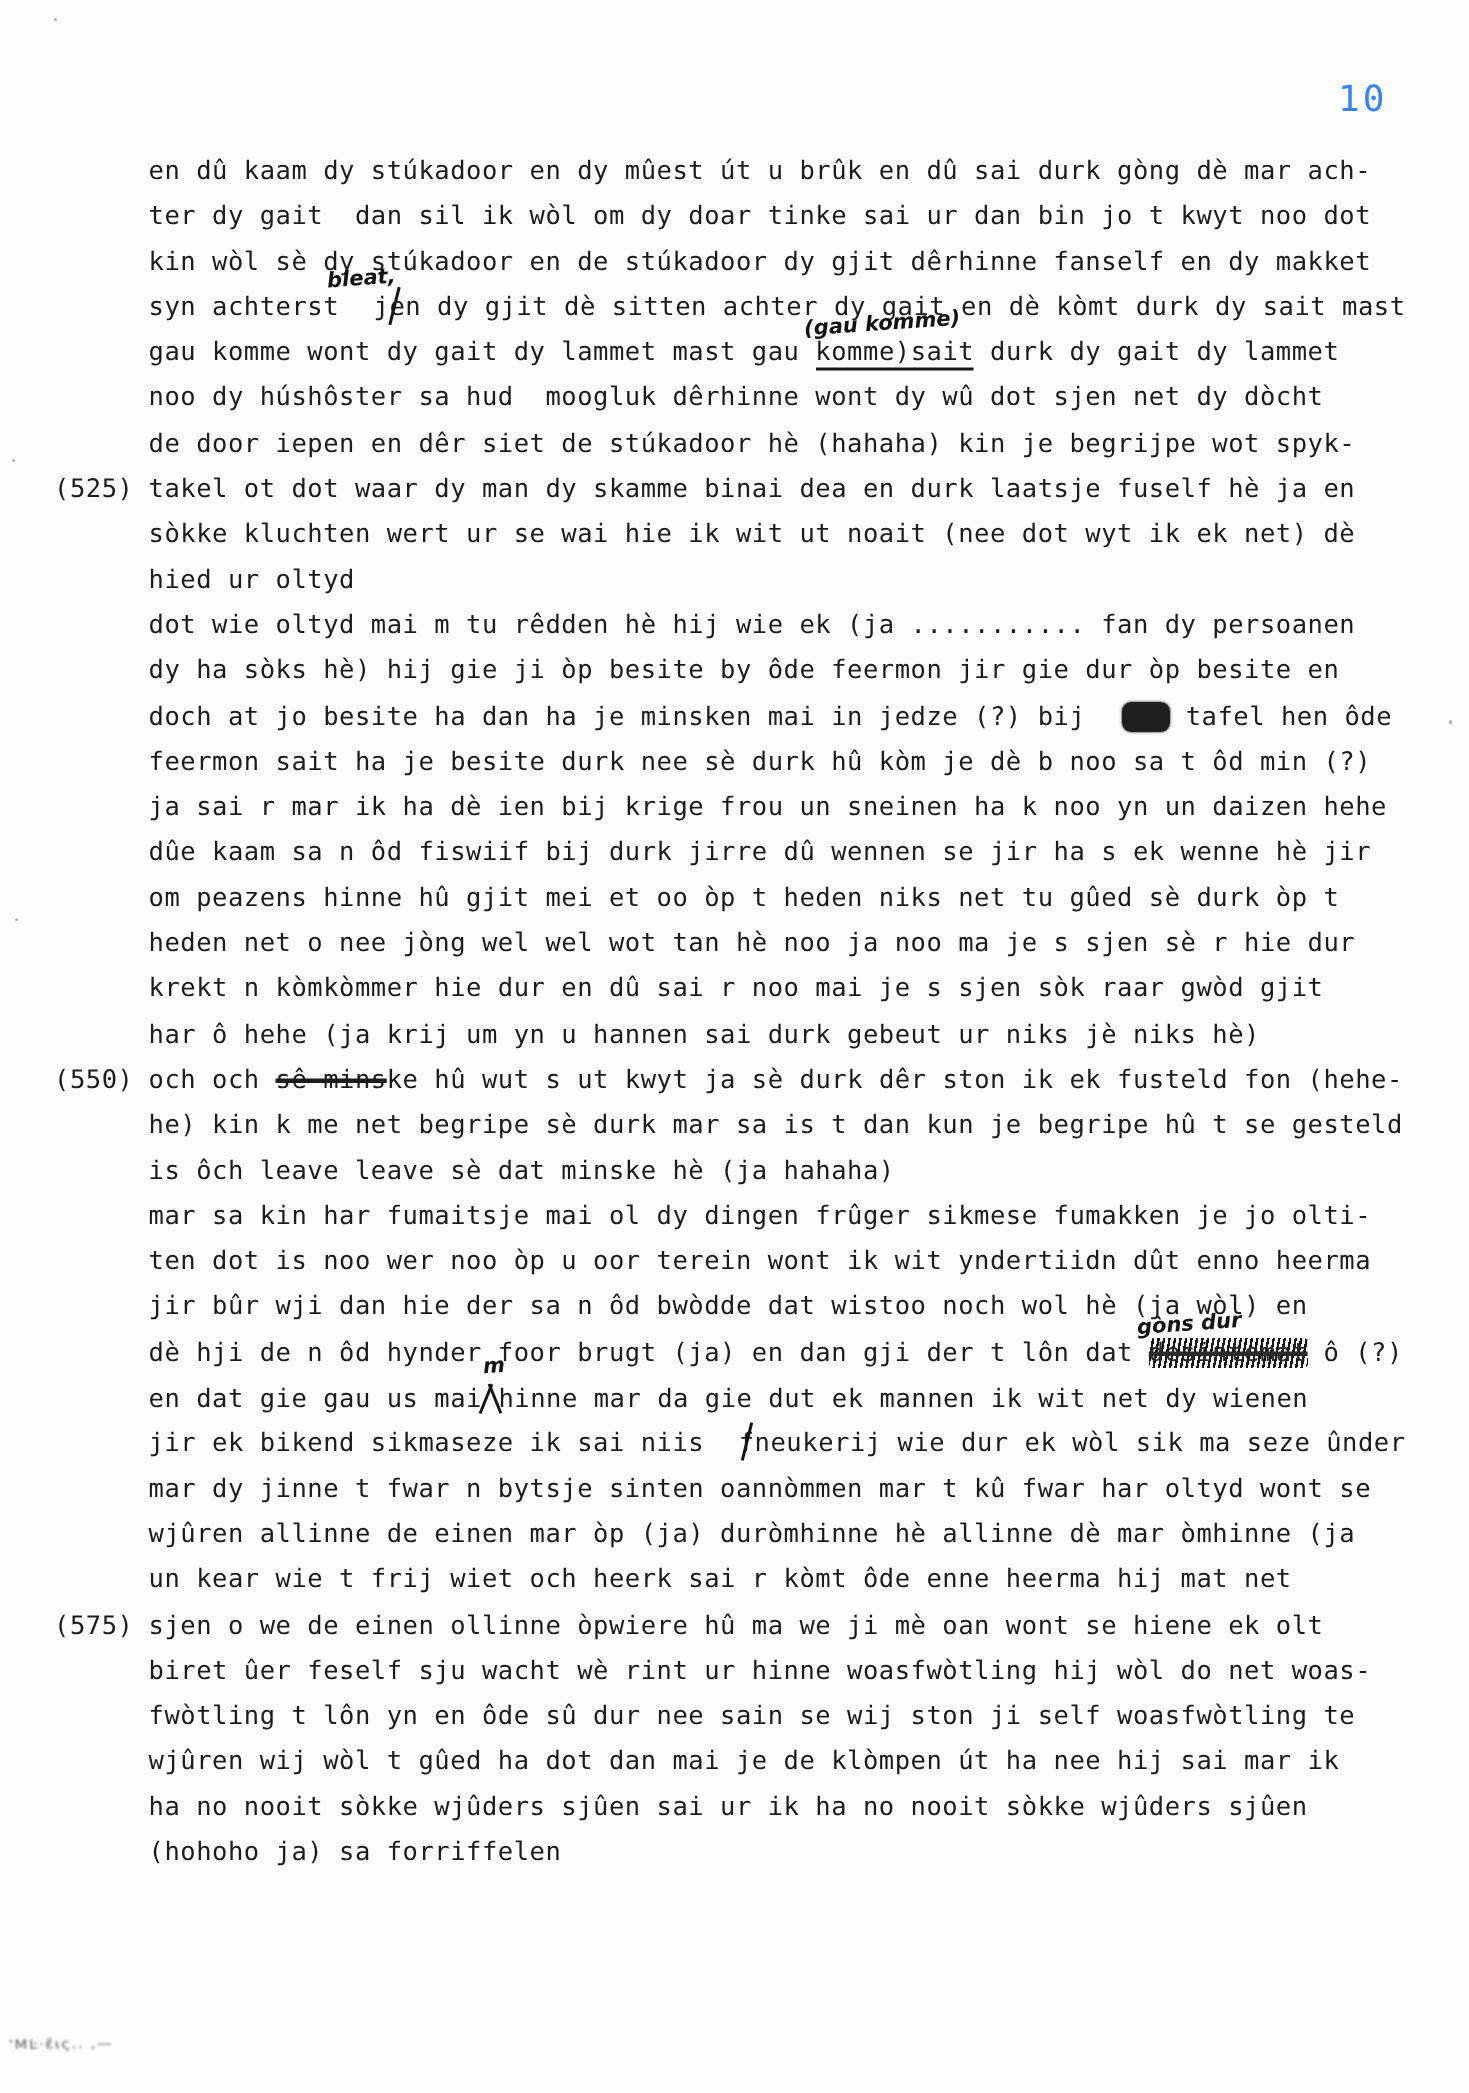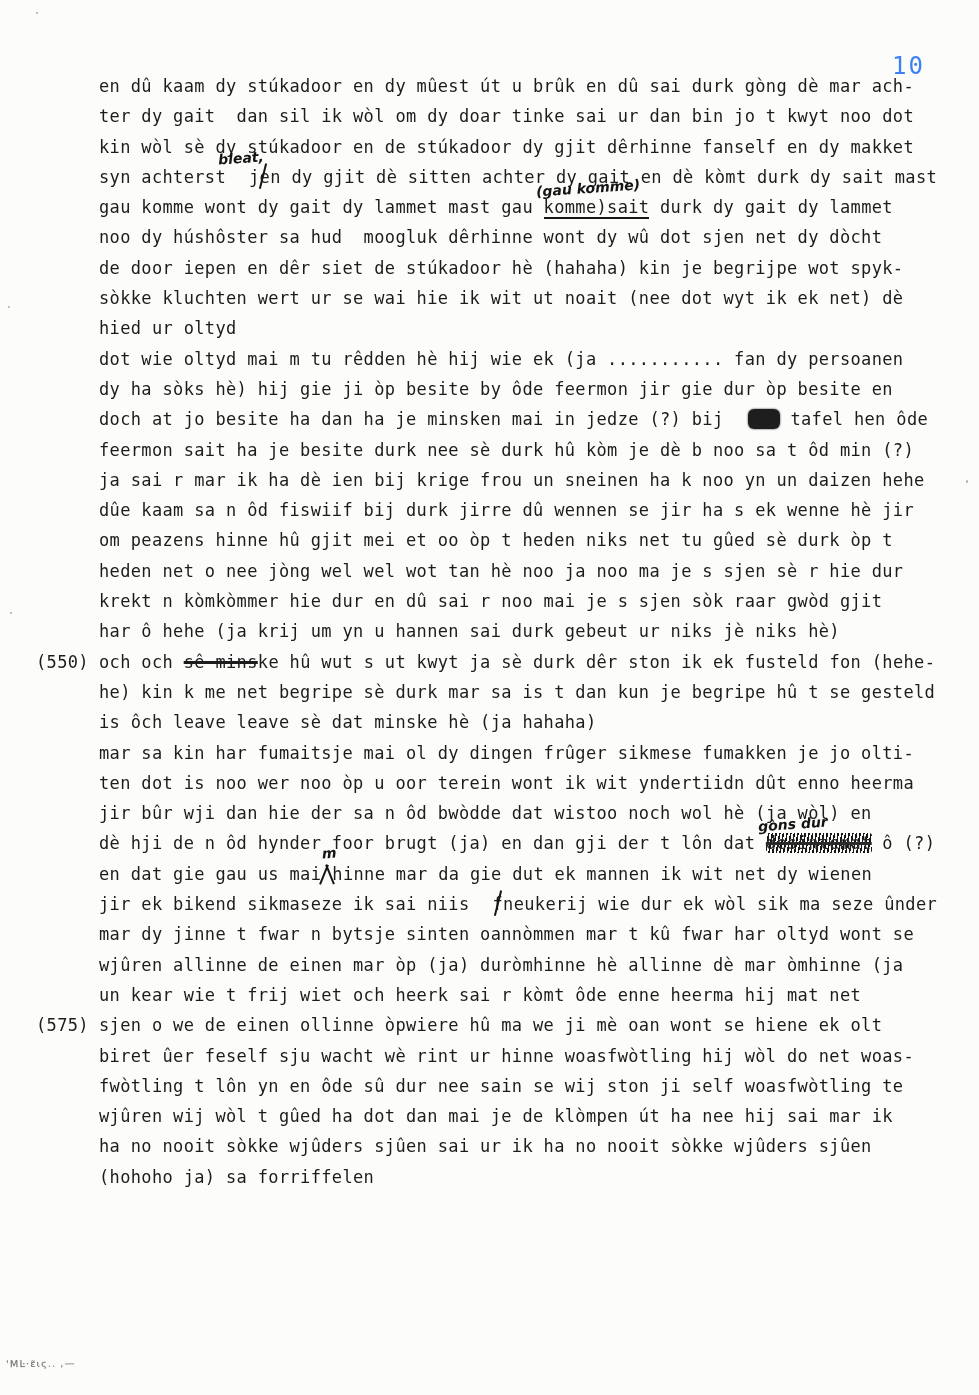--- a/index.html
+++ b/index.html
@@ -8,21 +8,21 @@
     background:#fcfcfa;
     font-family:"DejaVu Sans Mono",monospace;
     position:relative;
     overflow:hidden;
   }
   .page{position:absolute;inset:0;}
   .page-number{
     position:absolute;left:868px;top:52px;
     font-size:24px;letter-spacing:2px;color:#3b82f6;margin-left:24px;
   }
-  #text-block{position:absolute;left:0;top:76px;width:930px;}
+  #text-block{position:absolute;left:0;top:104px;width:930px;}
   .line{
     position:relative;height:30.3px;padding-left:99px;
     white-space:pre;font-size:17px;letter-spacing:0.35px;
     color:#1c1c1c;
   }
   .line-num{position:absolute;left:36px;top:0;}
   .seg{white-space:pre;}
   .wrap{position:relative;display:inline-block;white-space:pre;}
   .hand{
     position:absolute;left:-8px;top:-17px;
@@ -80,20 +80,21 @@
 <div class="page">
   <div class="page-number">10</div>
   <div id="text-block">
       <div class="line"><span class="seg">en dû kaam dy stúkadoor en dy mûest út u brûk en dû sai durk gòng dè mar ach-</span></div>
       <div class="line"><span class="seg">ter dy gait  dan sil ik wòl om dy doar tinke sai ur dan bin jo t kwyt noo dot</span></div>
       <div class="line"><span class="seg">kin wòl sè dy stúkadoor en de stúkadoor dy gjit dêrhinne fanself en dy makket</span></div>
       <div class="line"><span class="seg">syn achterst</span><span class="wrap"><span class="hand">bleat,</span><span class="seg slashed">jen</span></span><span class="seg"> dy gjit dè sitten achter dy gait en dè kòmt durk dy sait mast</span></div>
       <div class="line"><span class="seg">gau komme wont dy gait dy lammet mast gau </span><span class="wrap"><span class="hand">(gau komme)</span><span class="seg u">komme)sait</span></span><span class="seg"> durk dy gait dy lammet</span></div>
       <div class="line"><span class="seg">noo dy húshôster sa hud  moogluk dêrhinne wont dy wû dot sjen net dy dòcht</span></div>
       <div class="line"><span class="seg">de door iepen en dêr siet de stúkadoor hè (hahaha) kin je begrijpe wot spyk-</span></div>
+      <div class="line"><span class="line-num">(525)</span><span class="seg">takel ot dot waar dy man dy skamme binai dea en durk laatsje fuself hè ja en</span></div>
       <div class="line"><span class="seg">sòkke kluchten wert ur se wai hie ik wit ut noait (nee dot wyt ik ek net) dè</span></div>
       <div class="line"><span class="seg">hied ur oltyd</span></div>
       <div class="line"><span class="seg">dot wie oltyd mai m tu rêdden hè hij wie ek (ja ........... fan dy persoanen</span></div>
       <div class="line"><span class="seg">dy ha sòks hè) hij gie ji òp besite by ôde feermon jir gie dur òp besite en</span></div>
       <div class="line"><span class="seg">doch at jo besite ha dan ha je minsken mai in jedze (?) bij </span><span class="seg blackout">dus</span><span class="seg"> tafel hen ôde</span></div>
       <div class="line"><span class="seg">feermon sait ha je besite durk nee sè durk hû kòm je dè b noo sa t ôd min (?)</span></div>
       <div class="line"><span class="seg">ja sai r mar ik ha dè ien bij krige frou un sneinen ha k noo yn un daizen hehe</span></div>
       <div class="line"><span class="seg">dûe kaam sa n ôd fiswiif bij durk jirre dû wennen se jir ha s ek wenne hè jir</span></div>
       <div class="line"><span class="seg">om peazens hinne hû gjit mei et oo òp t heden niks net tu gûed sè durk òp t</span></div>
       <div class="line"><span class="seg">heden net o nee jòng wel wel wot tan hè noo ja noo ma je s sjen sè r hie dur</span></div>

